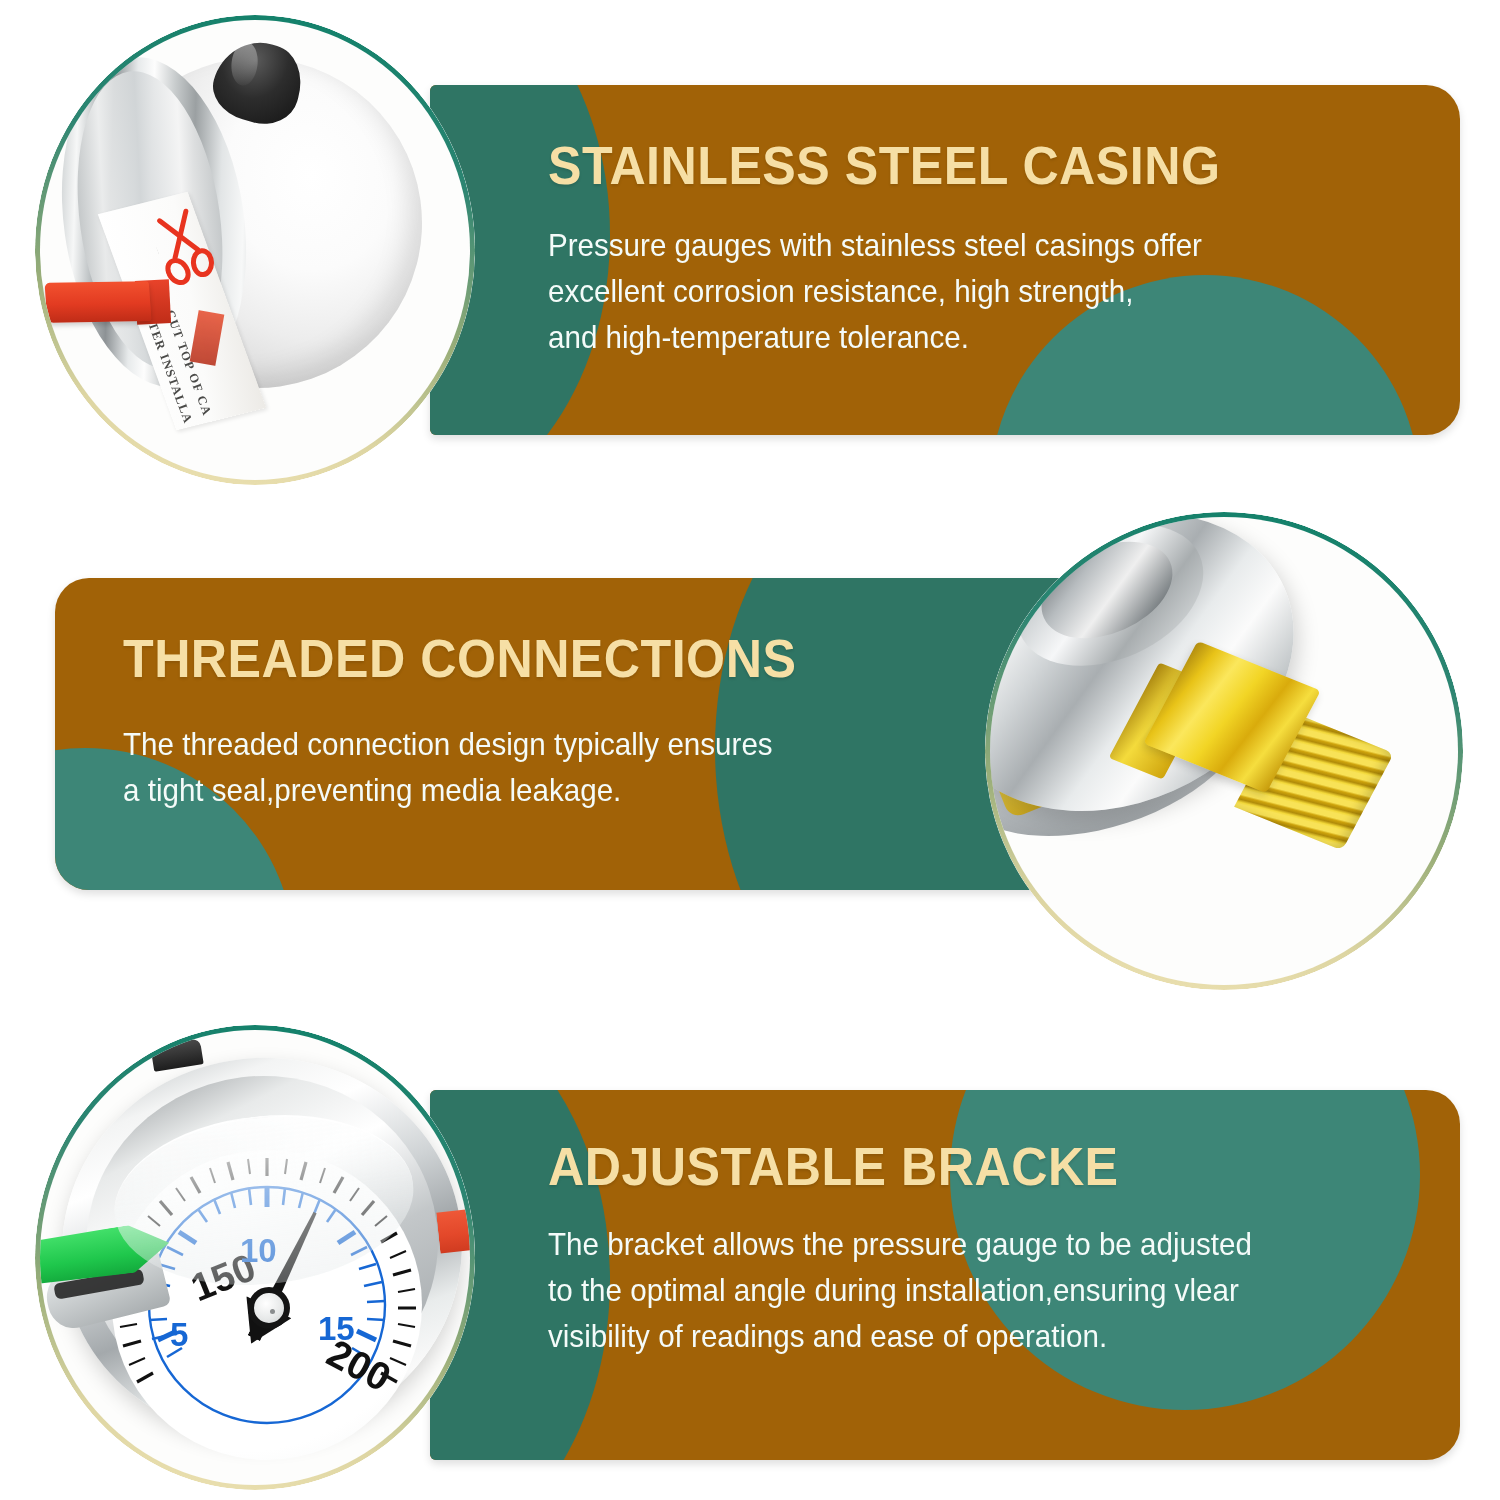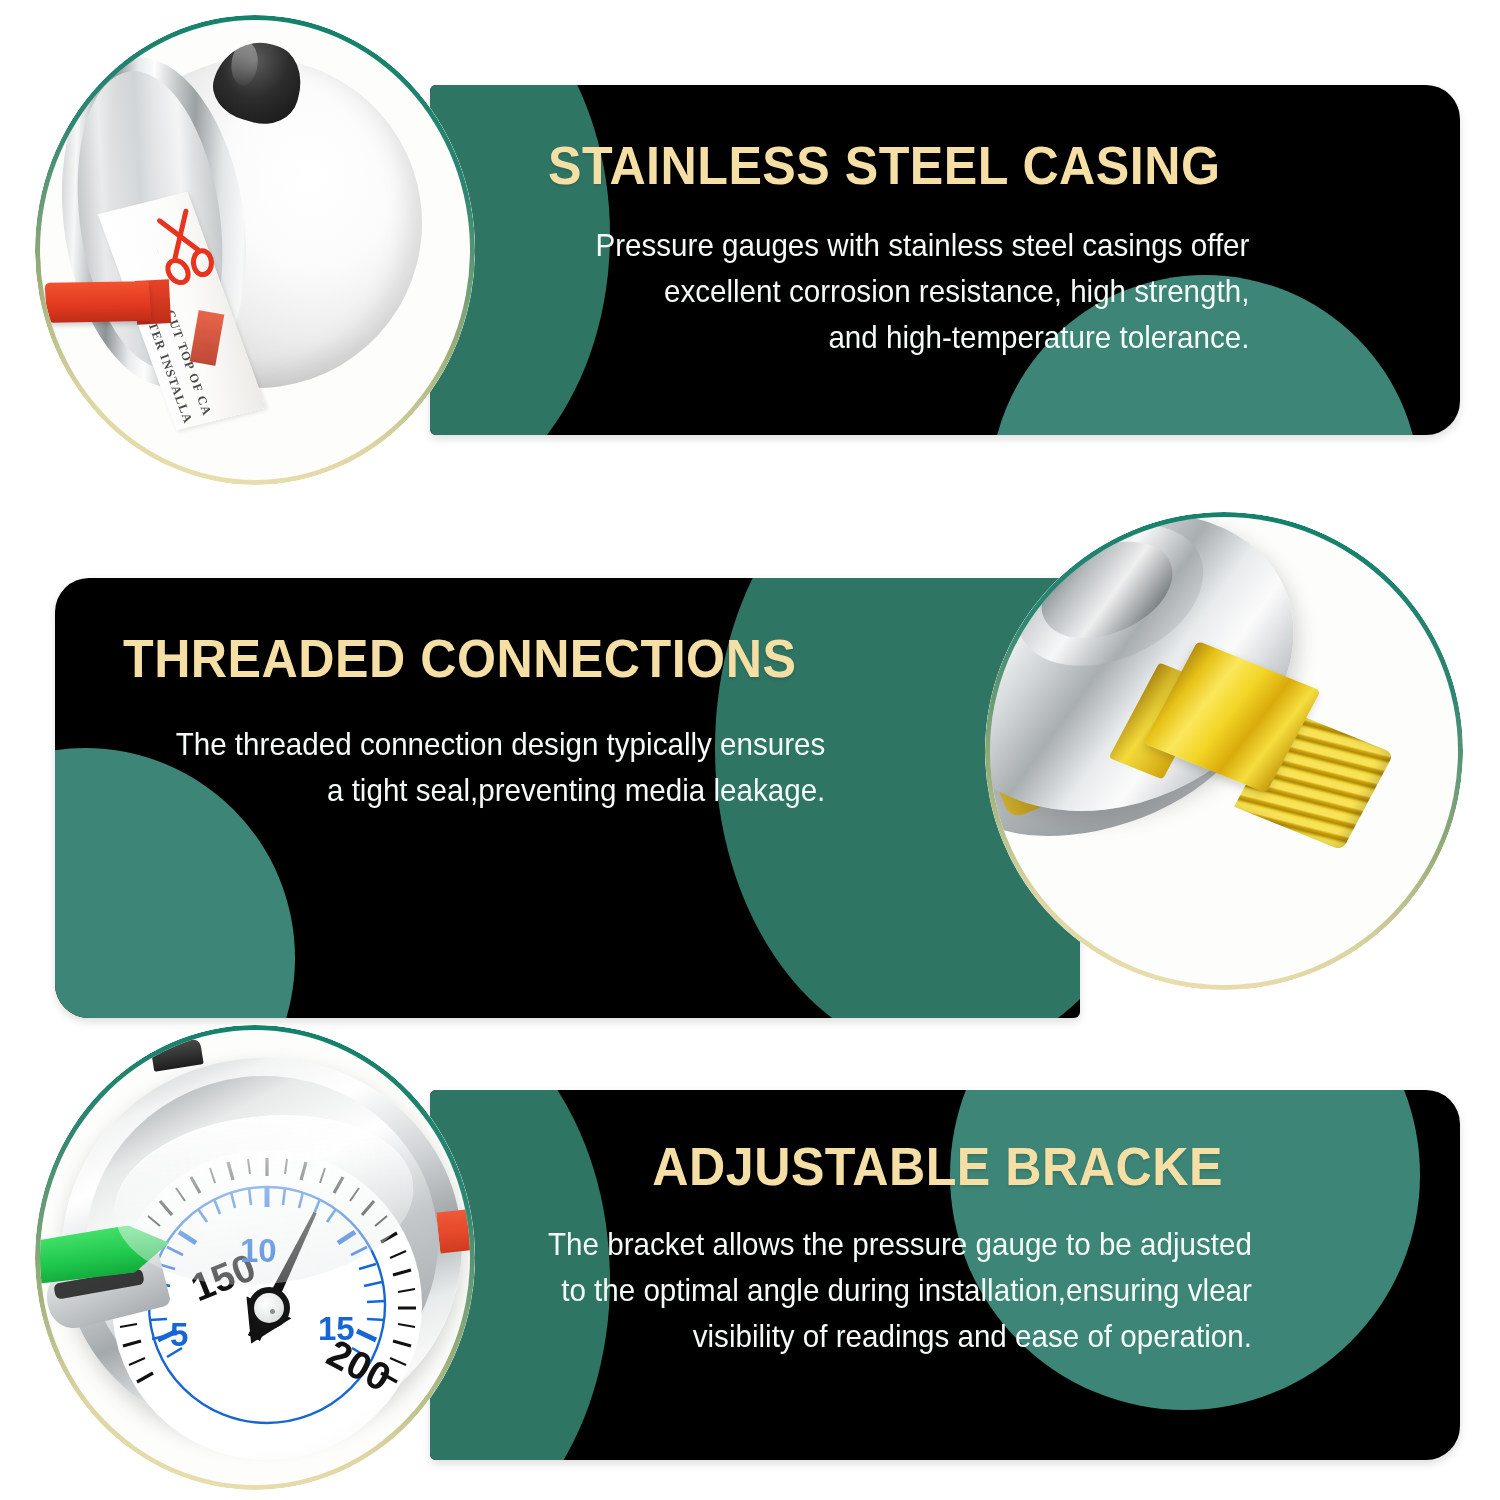--- a/index.html
+++ b/index.html
@@ -7,24 +7,23 @@
     width: 1500px; height: 1500px;
     background: #ffffff;
     font-family: "Liberation Sans", sans-serif;
     overflow: hidden;
   }
   #stage { position: relative; width: 1500px; height: 1500px; background:#fff; }
 
   
   .panel {
     position: absolute;
-    background: #000000;
+    background: #a16207;
     overflow: hidden;
     box-shadow: 0 4px 9px rgba(0,0,0,0.13);
-    text-align: right;
   }
   .panel .arc-a, .panel .arc-b {
     position: absolute; border-radius: 50%;
     pointer-events: none;
   }
   .panel .arc-a { background: #3d8677; }
   .panel .arc-b { background: #2f7564; }
 
   .panel-inner { position: absolute; z-index: 3; }
 
@@ -328,21 +327,21 @@
       <div class="lbl-txt lbl-l1">AFTER INSTALLA</div>
       <div class="lbl-txt lbl-l2">CUT TOP OF CA</div>
 
       <div class="red-inner"></div>
       <div class="red-tab2"></div>
       <div class="red-tab"></div>
     </div>
     <div class="ring"></div>
   </div>
 
-  <div class="panel" style="left:55px; top:578px; width:1025px; height:440px; border-radius:34px 6px 6px 34px;">
+  <div class="panel" style="left:55px; top:578px; width:1025px; height:312px; border-radius:34px 6px 6px 34px;">
     <div class="arc-a" style="left:-180px; top:170px; width:420px; height:420px;"></div>
     <div class="arc-b" style="left:660px; top:-140px; width:460px; height:620px;"></div>
     <div class="panel-inner" style="left:68px; top:52px;">
       <div class="title">THREADED CONNECTIONS</div>
       <div class="body-text" style="margin-top:34px;">
         <div>The threaded connection design typically ensures</div>
         <div>a tight seal,preventing media leakage.</div>
       </div>
     </div>
   </div>

